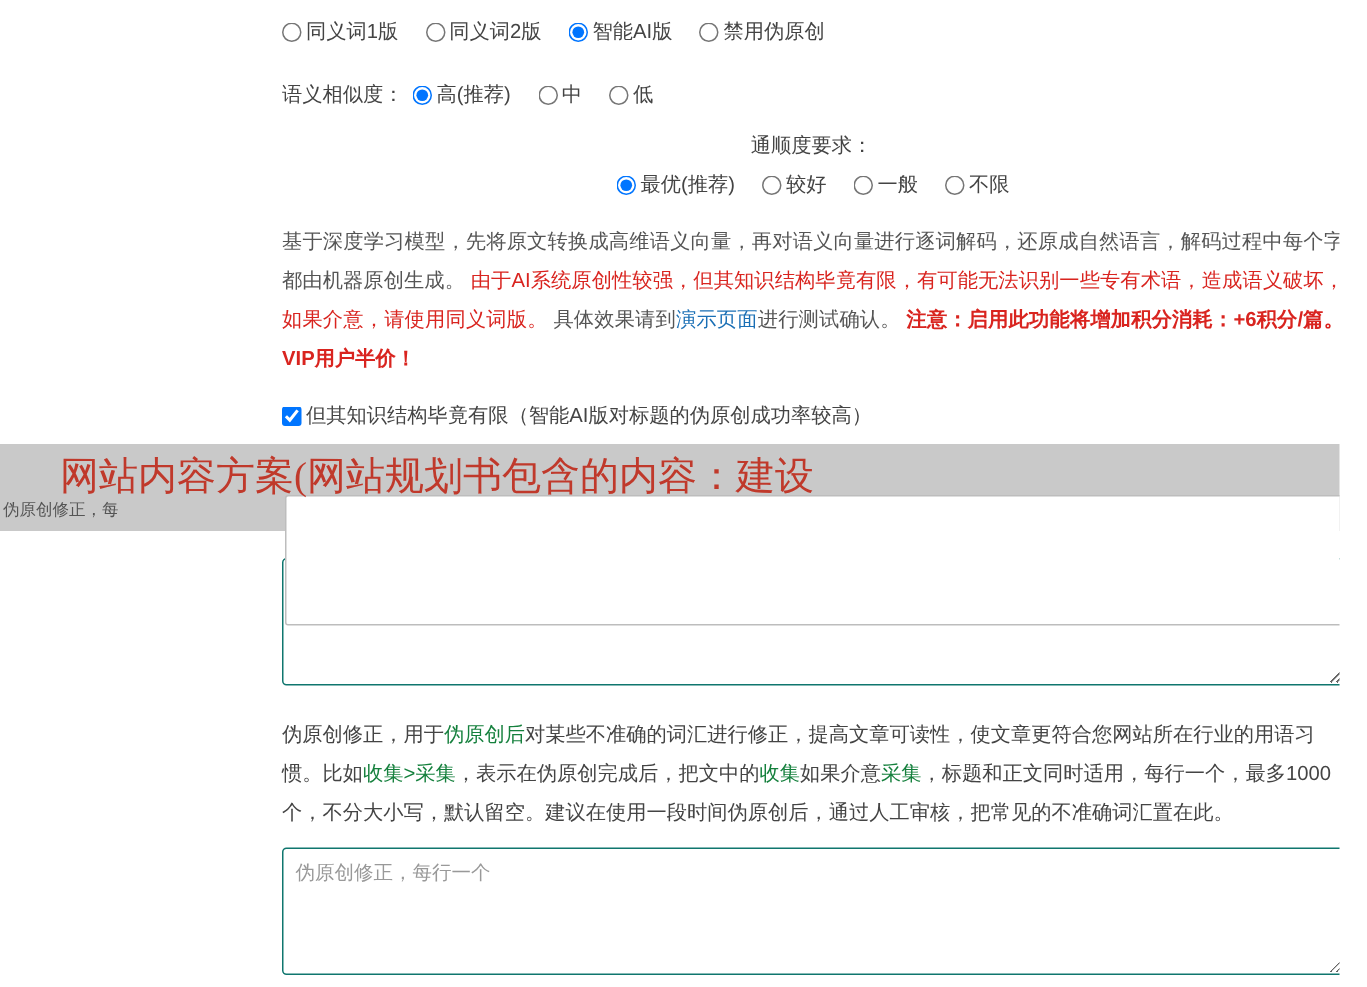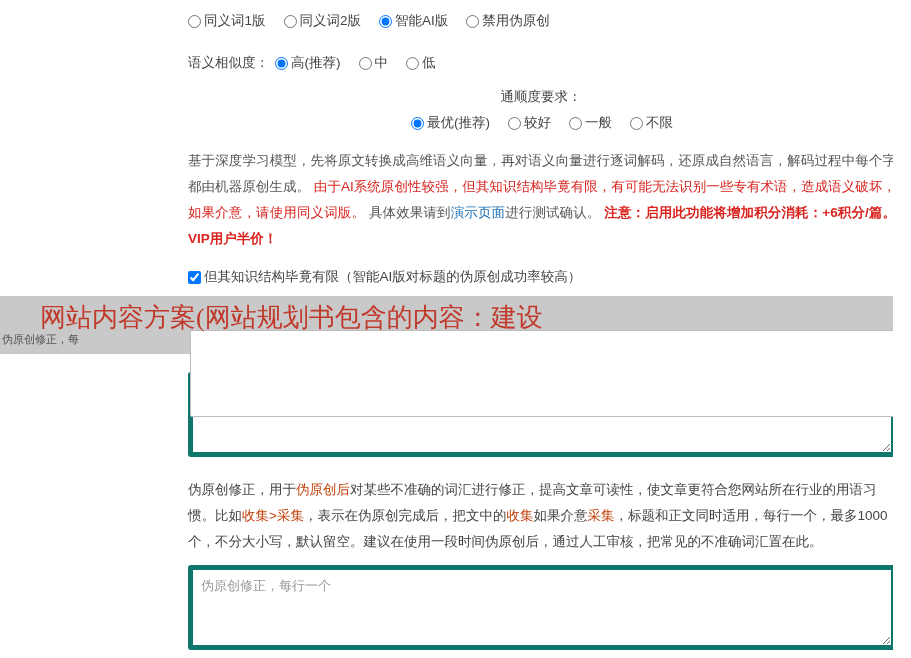--- a/index.html
+++ b/index.html
@@ -68,28 +68,28 @@
     margin-top: 12px;
     display: flex;
     align-items: center;
     color: #444;
   }
   .lock-desc {
     margin-top: 20px;
     width: 708px;
     line-height: 26px;
   }
-  .kw { color: #c2410c; }
+  .kw { color: #15803d; }
   textarea {
     display: block;
     box-sizing: border-box;
     margin-top: 10px;
     width: 708px;
     height: 85px;
-    border: 5px solid #0f766e;
+    border: 1px solid #0f766e;
     border-radius: 3px;
     padding: 7px 8px;
     font-size: 13px;
     font-family: "Liberation Sans", sans-serif;
     color: #333;
     resize: vertical;
     outline: none;
     background: #fff;
   }
   textarea::placeholder { color: #999; }

